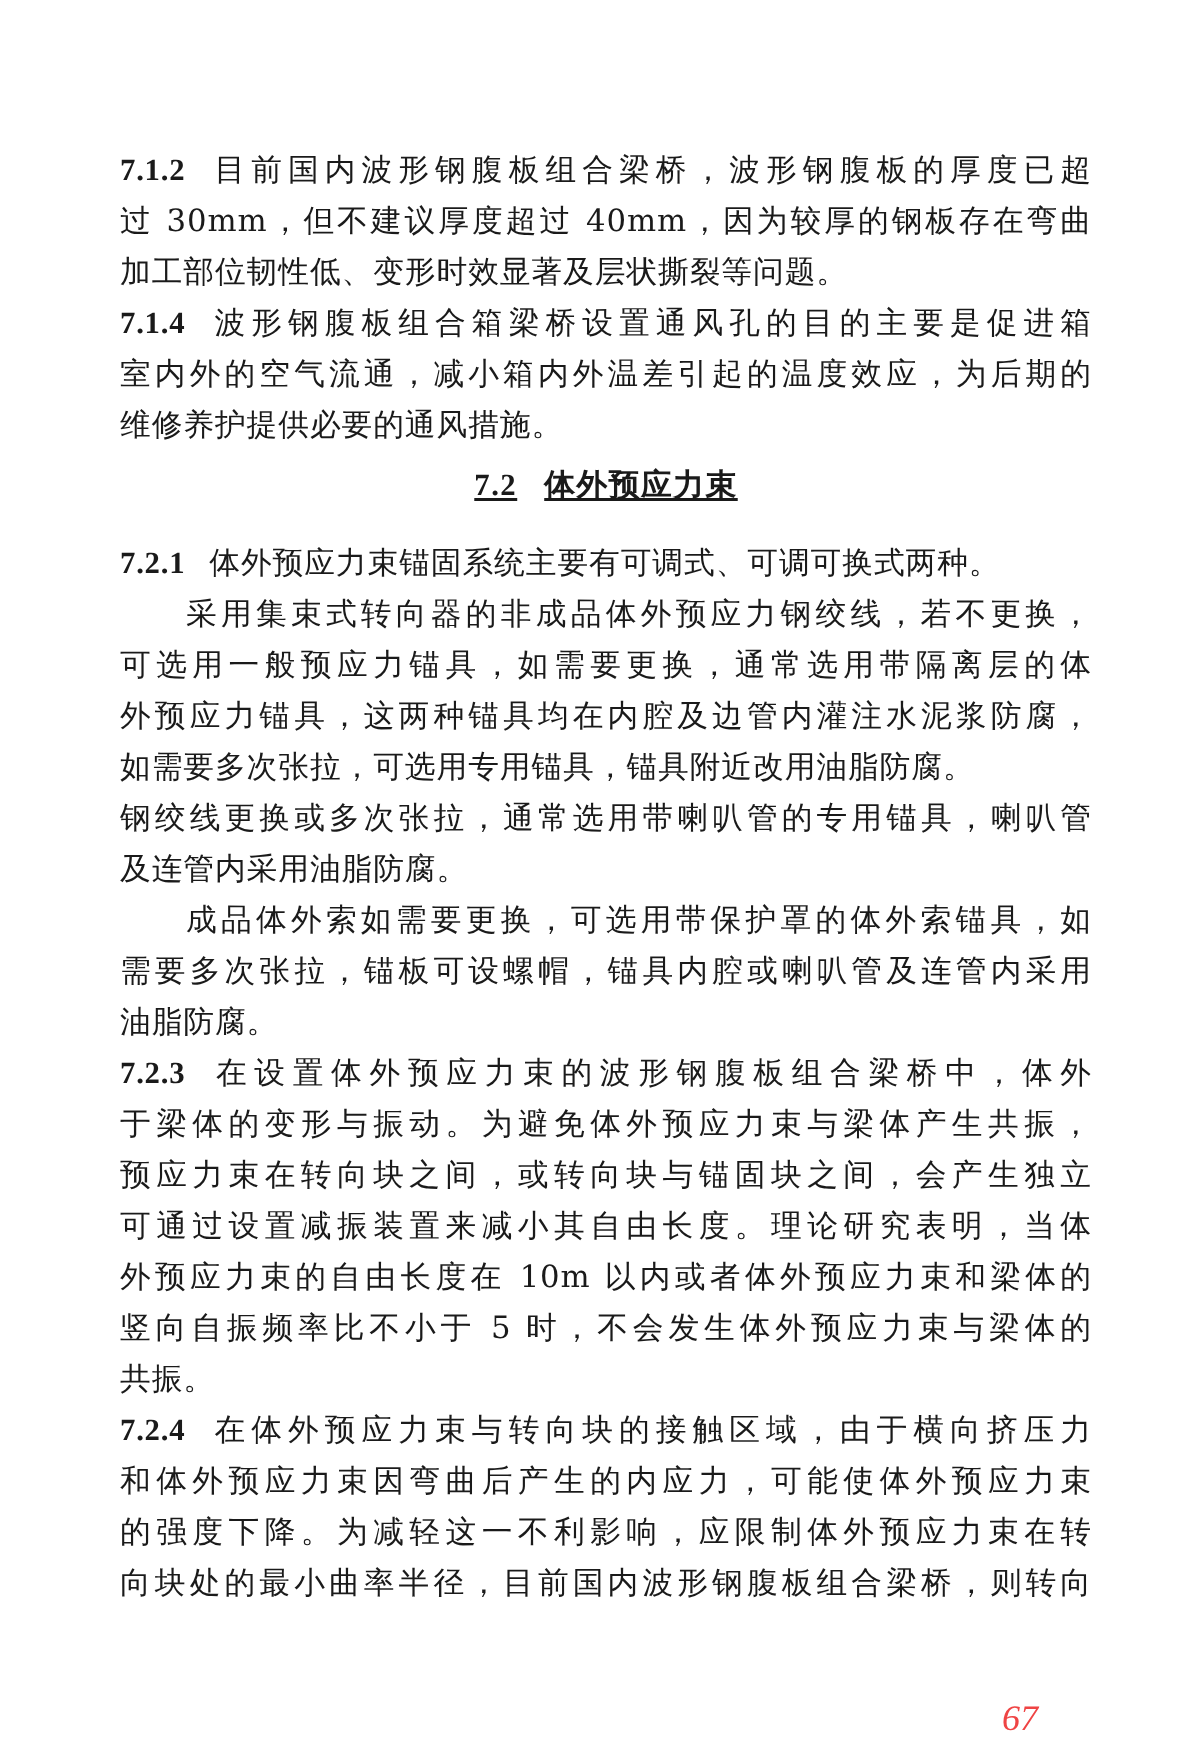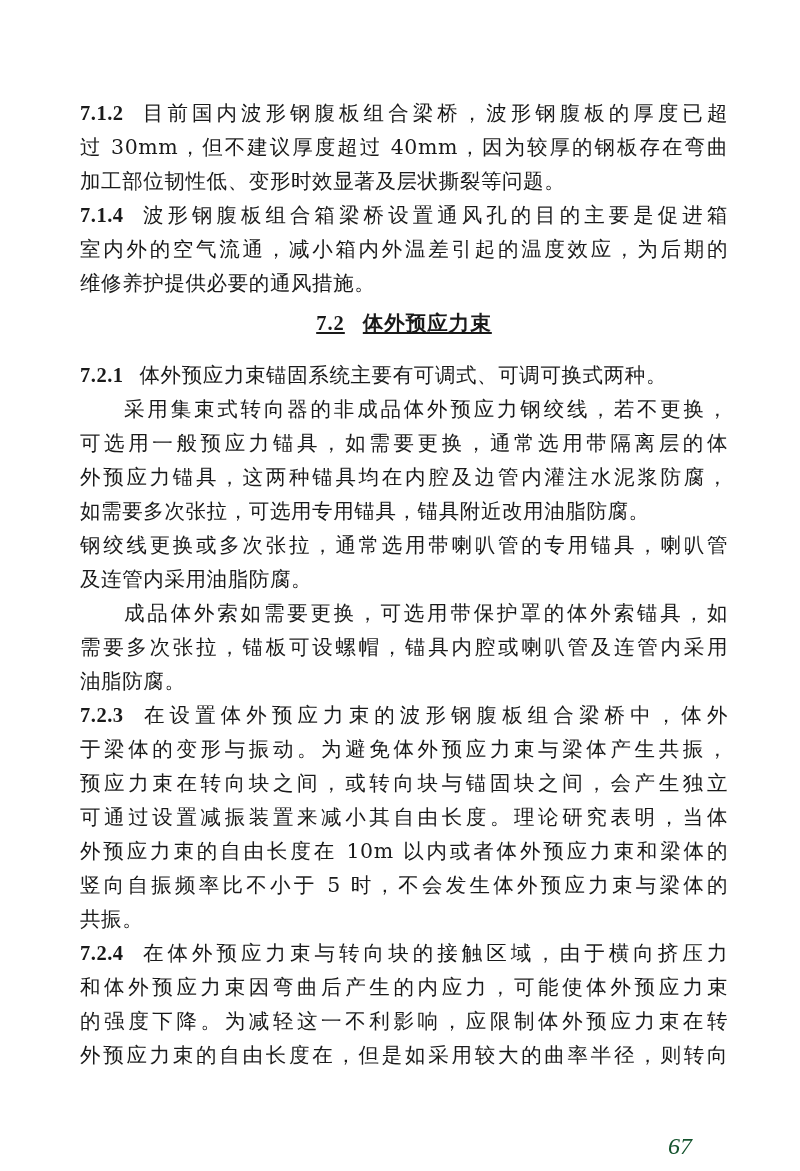--- a/index.html
+++ b/index.html
@@ -17,21 +17,21 @@
   .line.last { text-align-last: left; }
   .num { font-family: "Liberation Serif", serif; font-weight: bold; margin-right: 16px; letter-spacing: 0.5px; }
   .indent { padding-left: 44px; }
   .heading {
     height: 44px; line-height: 34px; font-size: 20.5px; font-weight: bold;
     text-align: center; margin-top: 6px; margin-bottom: 8px; letter-spacing: 1px; text-decoration: underline;
   }
   .heading .hnum { font-family: "Liberation Serif", serif; margin-right: 18px; }
   .page-number {
     position: absolute; left: 668px; top: 1133px;
-    font-family: "Liberation Serif", serif; font-style: italic; font-size: 24px; color: #14532d;
+    font-family: "Liberation Serif", serif; font-style: italic; font-size: 24px; color: #ef4444;
   }
 </style>
 </head>
 <body>
 
 <div class="page">
 
   <div>
     <div class="line"><span class="num">7.1.2</span><span>目前国内波形钢腹板组合梁桥，波形钢腹板的厚度已超</span></div>
     <div class="line">过 30mm，但不建议厚度超过 40mm，因为较厚的钢板存在弯曲</div>
@@ -68,18 +68,18 @@
     <div class="line">可通过设置减振装置来减小其自由长度。理论研究表明，当体</div>
     <div class="line">外预应力束的自由长度在 10m 以内或者体外预应力束和梁体的</div>
     <div class="line">竖向自振频率比不小于 5 时，不会发生体外预应力束与梁体的</div>
     <div class="line last">共振。</div>
   </div>
 
   <div>
     <div class="line"><span class="num">7.2.4</span><span>在体外预应力束与转向块的接触区域，由于横向挤压力</span></div>
     <div class="line">和体外预应力束因弯曲后产生的内应力，可能使体外预应力束</div>
     <div class="line">的强度下降。为减轻这一不利影响，应限制体外预应力束在转</div>
-    <div class="line">外预应力束的自由长度在，但是如采用较大的曲率半径，则转向</div>
+    <div class="line">向块处的最小曲率半径，目前国内波形钢腹板组合梁桥，则转向</div>
   </div>
 
 </div>
 
 <div class="page-number">67</div>
 
 </body></html>

